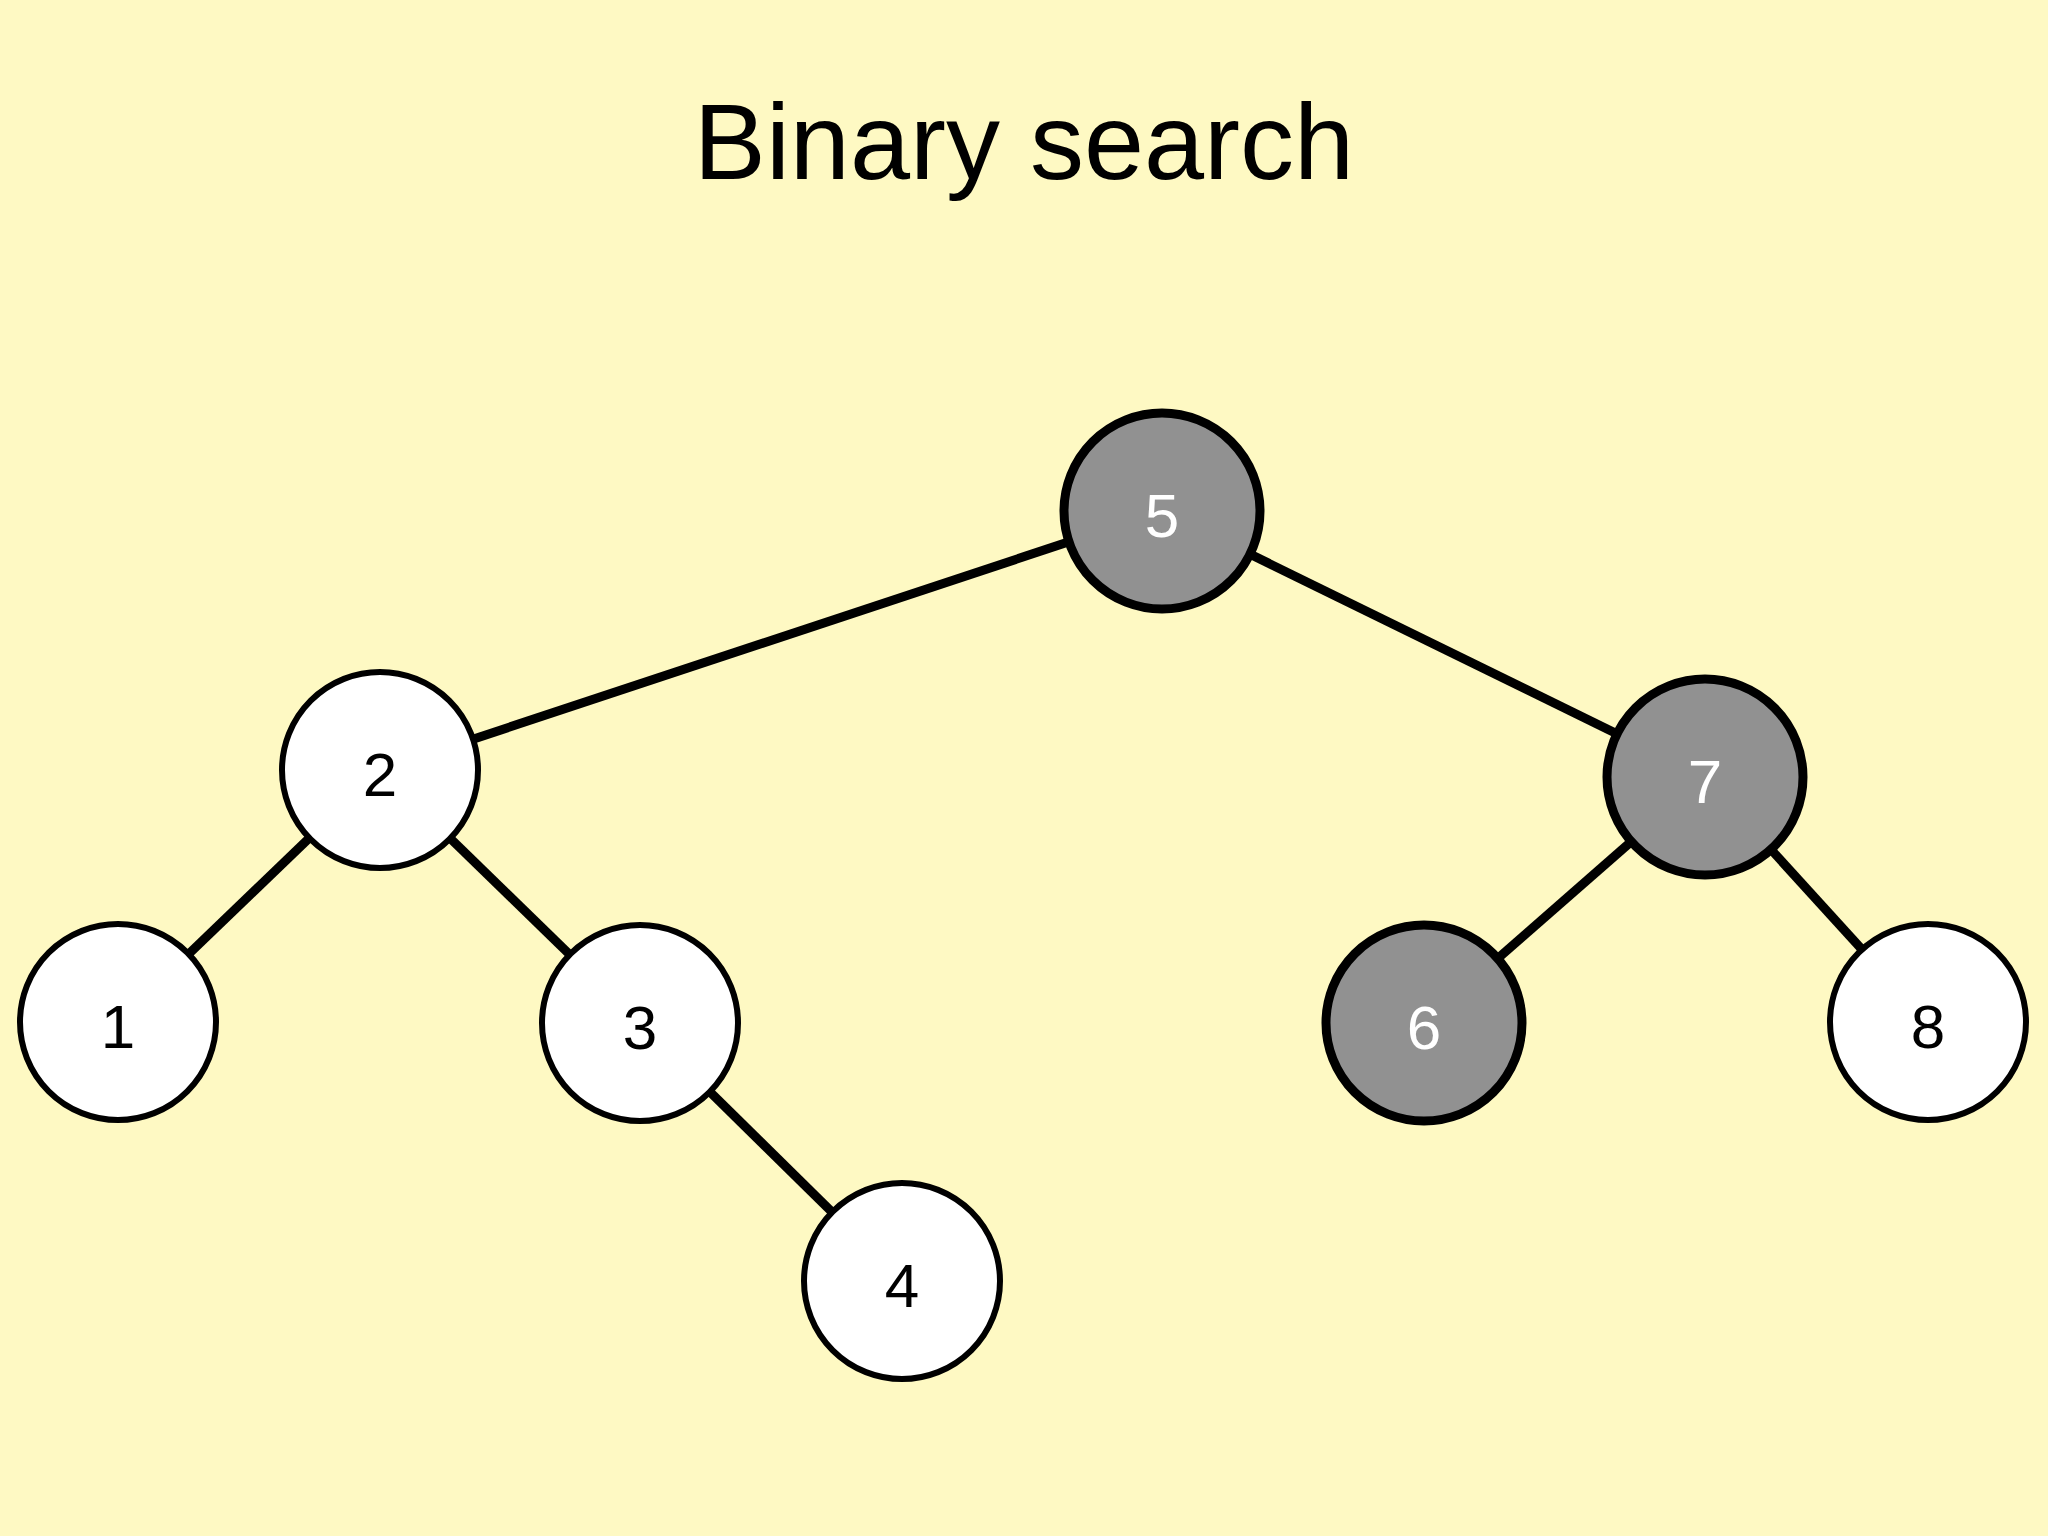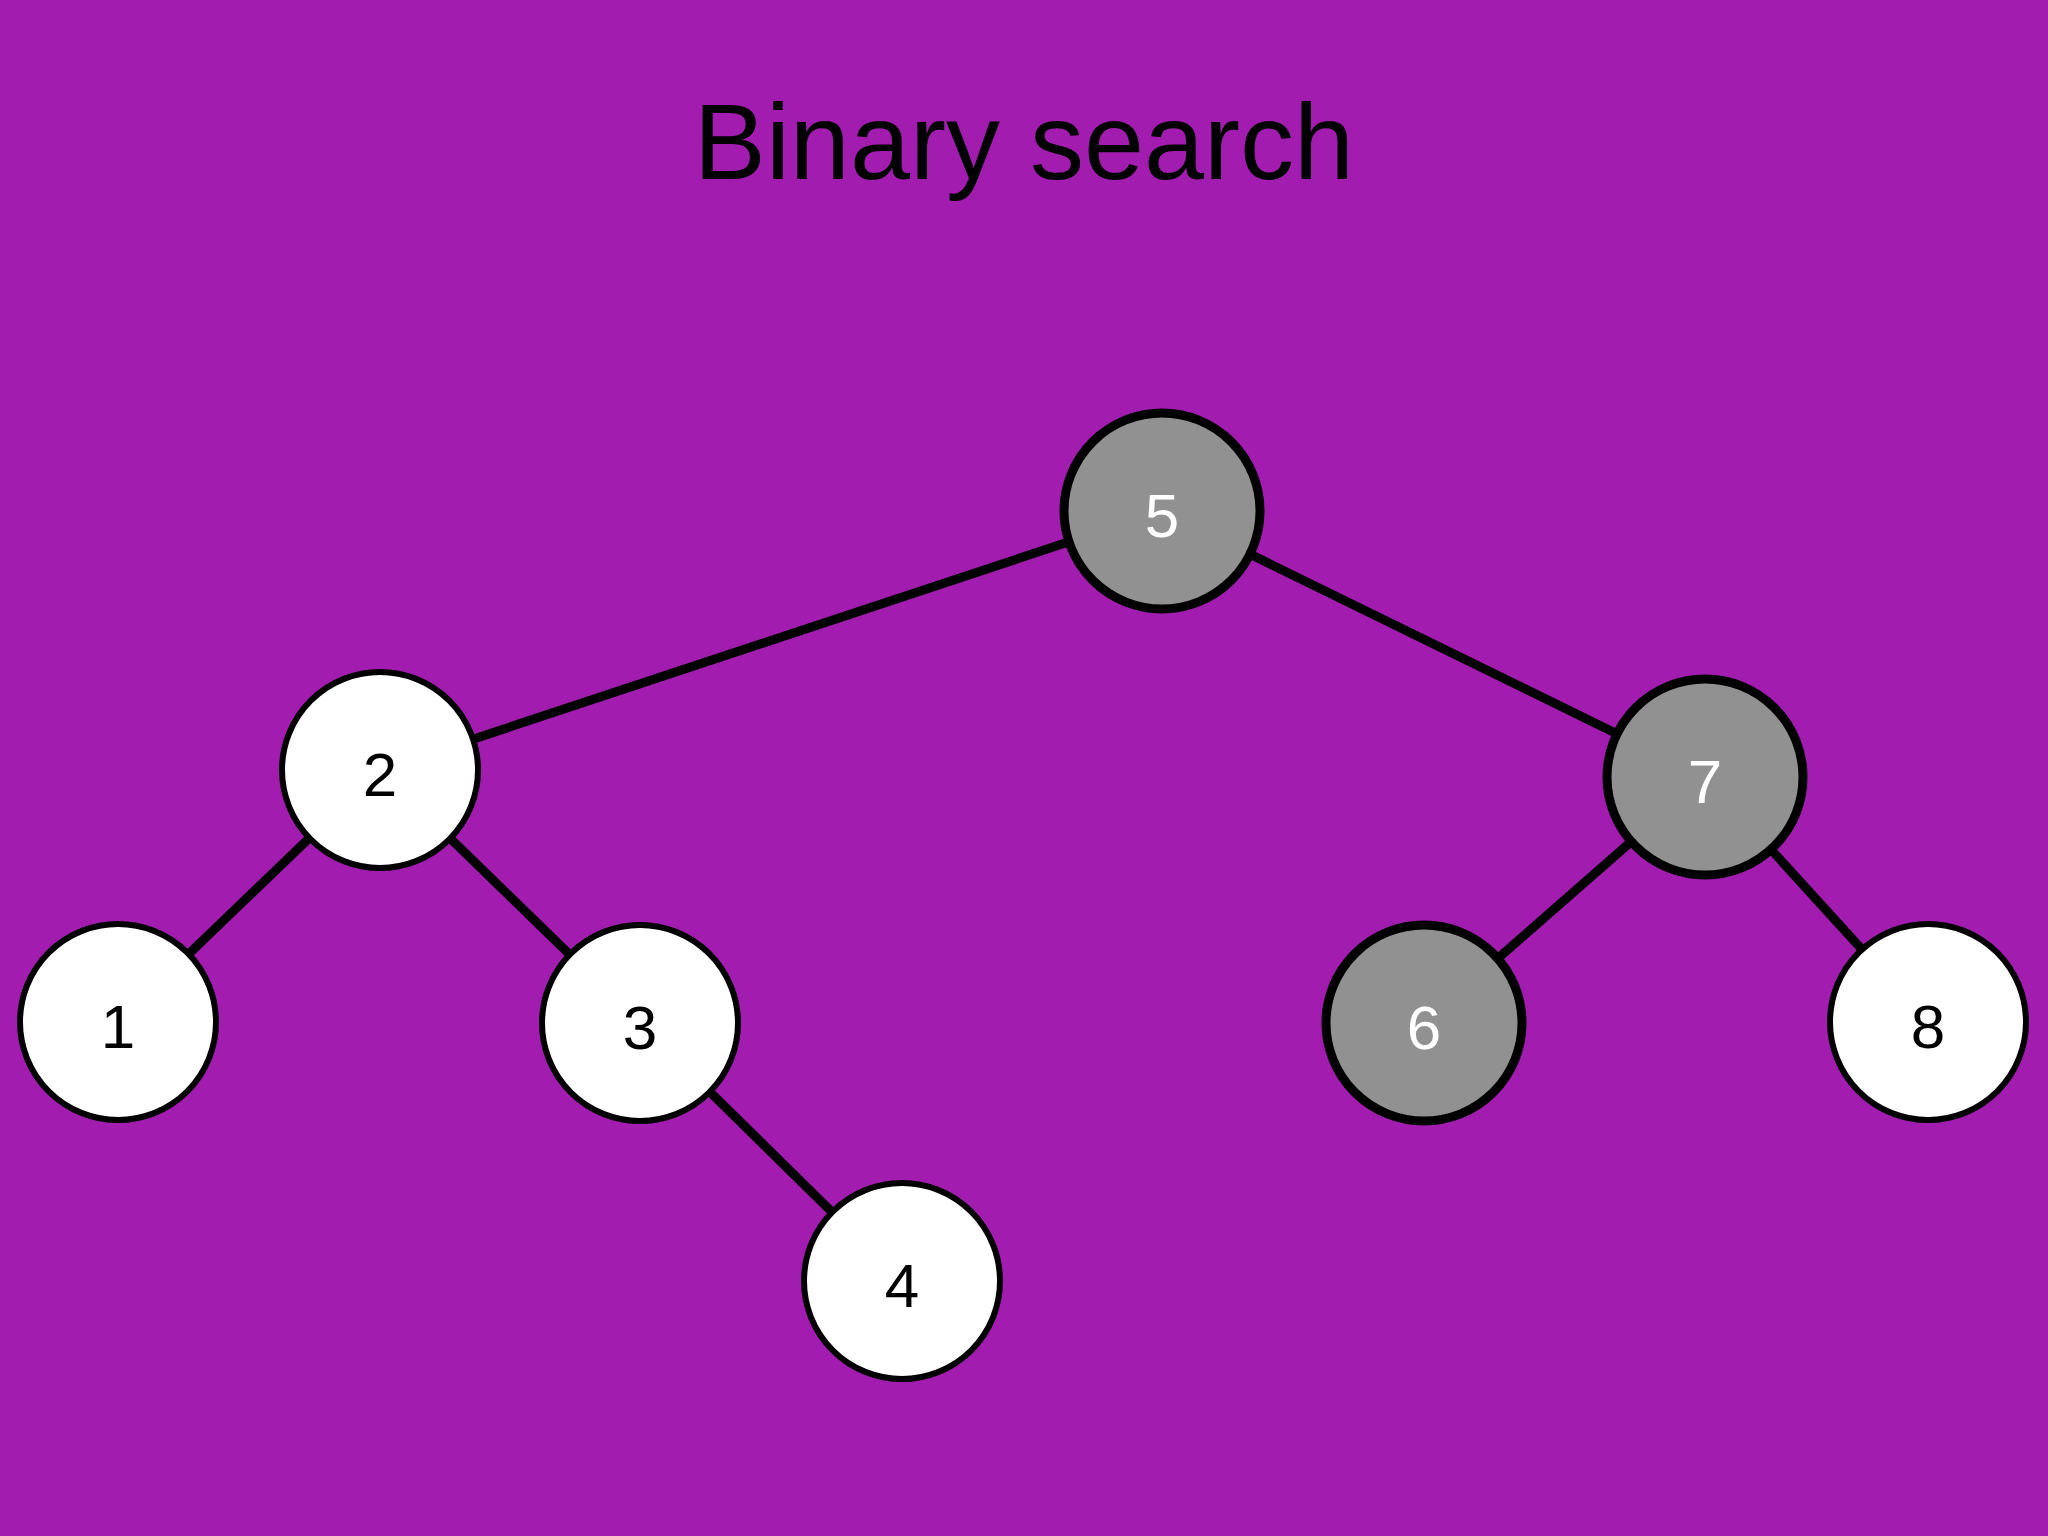--- a/index.html
+++ b/index.html
@@ -52,21 +52,21 @@
   .node-label {
     font-family: "Liberation Sans", sans-serif;
     font-size: 62px;
     text-anchor: middle;
     dominant-baseline: central;
   }
 </style>
 </head>
 <body style="background: rgb(255, 255, 255);">
 
-<div id="canvas" style="background: #a21caf;">
+<div id="canvas" style="background: #fef9c3;">
 
   <div id="title">Binary search</div>
 
   <svg id="tree-svg" viewBox="0 0 2048 1536">
     <g id="edges-group">
         <line x1="1162" y1="511" x2="380" y2="770" class="edge-line" stroke="#000000"></line>
         <line x1="1162" y1="511" x2="1705" y2="777" class="edge-line" stroke="#000000"></line>
         <line x1="380" y1="770" x2="118" y2="1022" class="edge-line" stroke="#000000"></line>
         <line x1="380" y1="770" x2="640" y2="1023" class="edge-line" stroke="#000000"></line>
         <line x1="640" y1="1023" x2="902" y2="1281" class="edge-line" stroke="#000000"></line>

